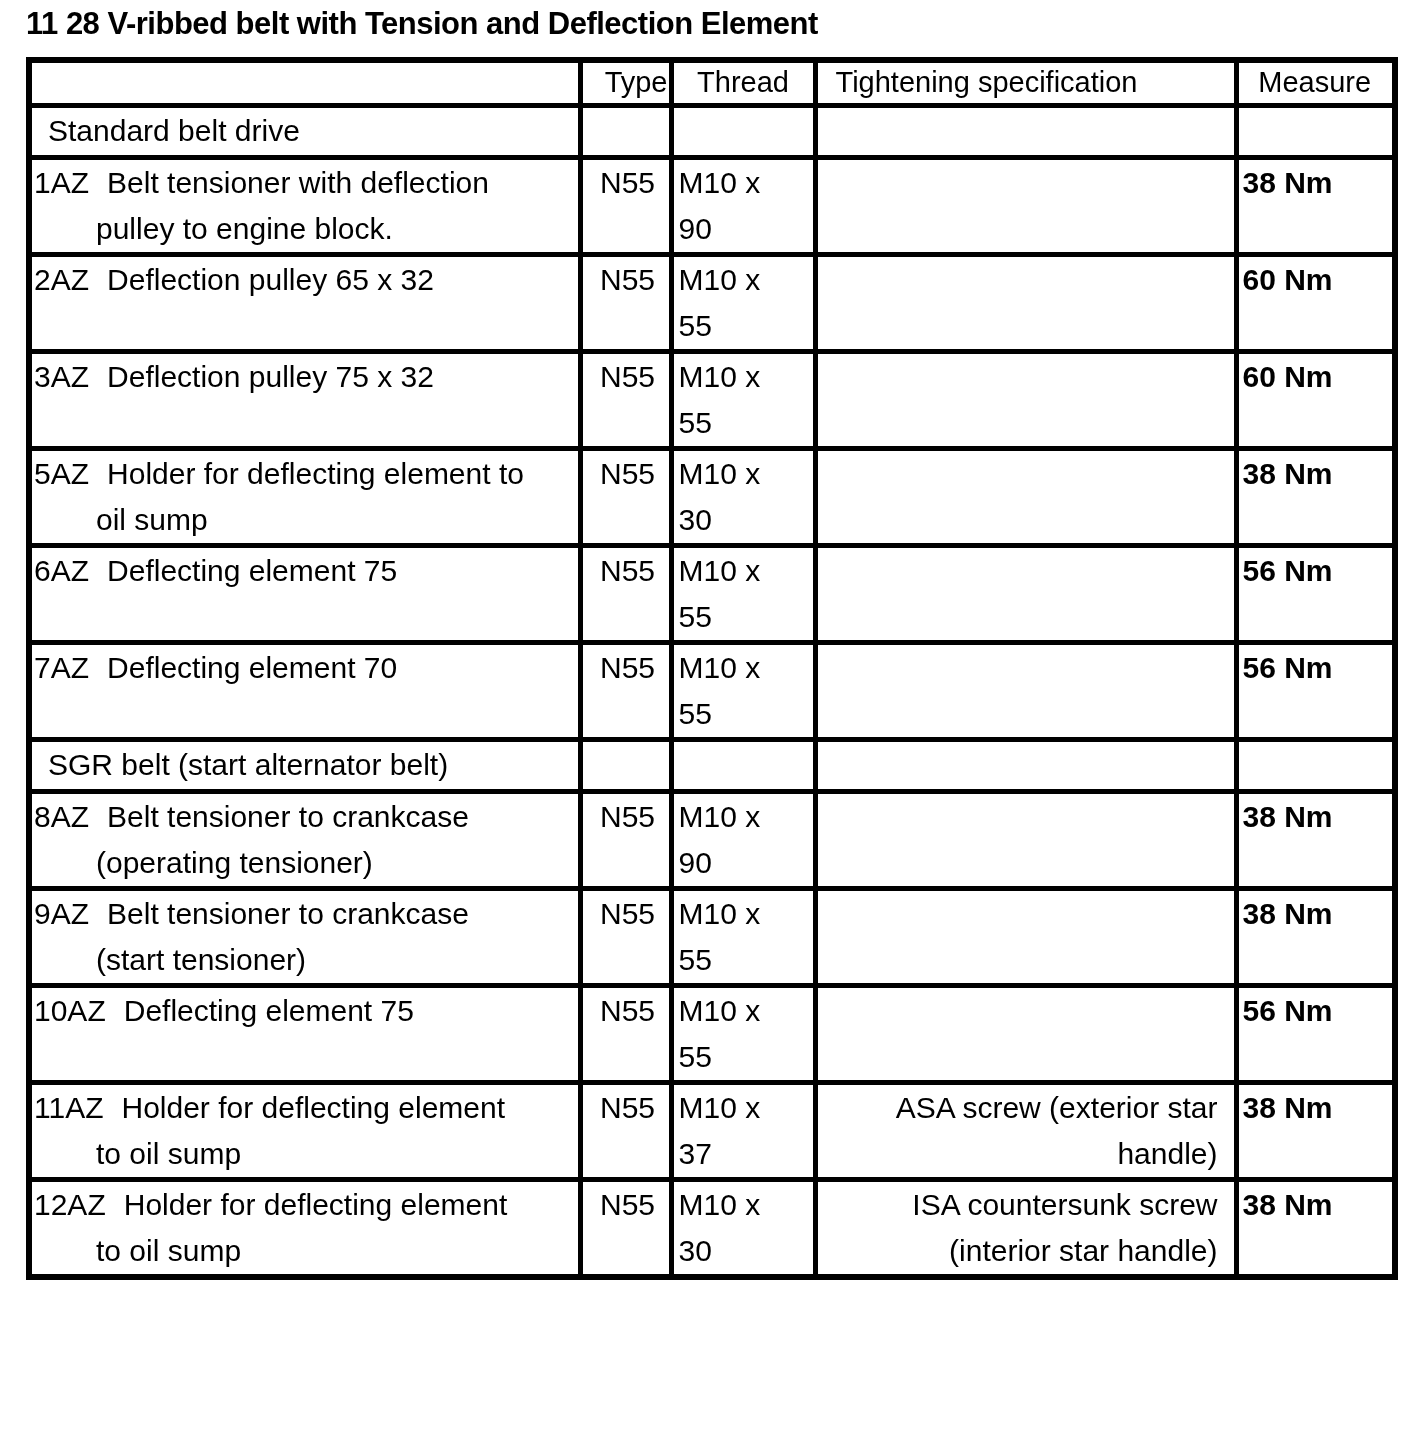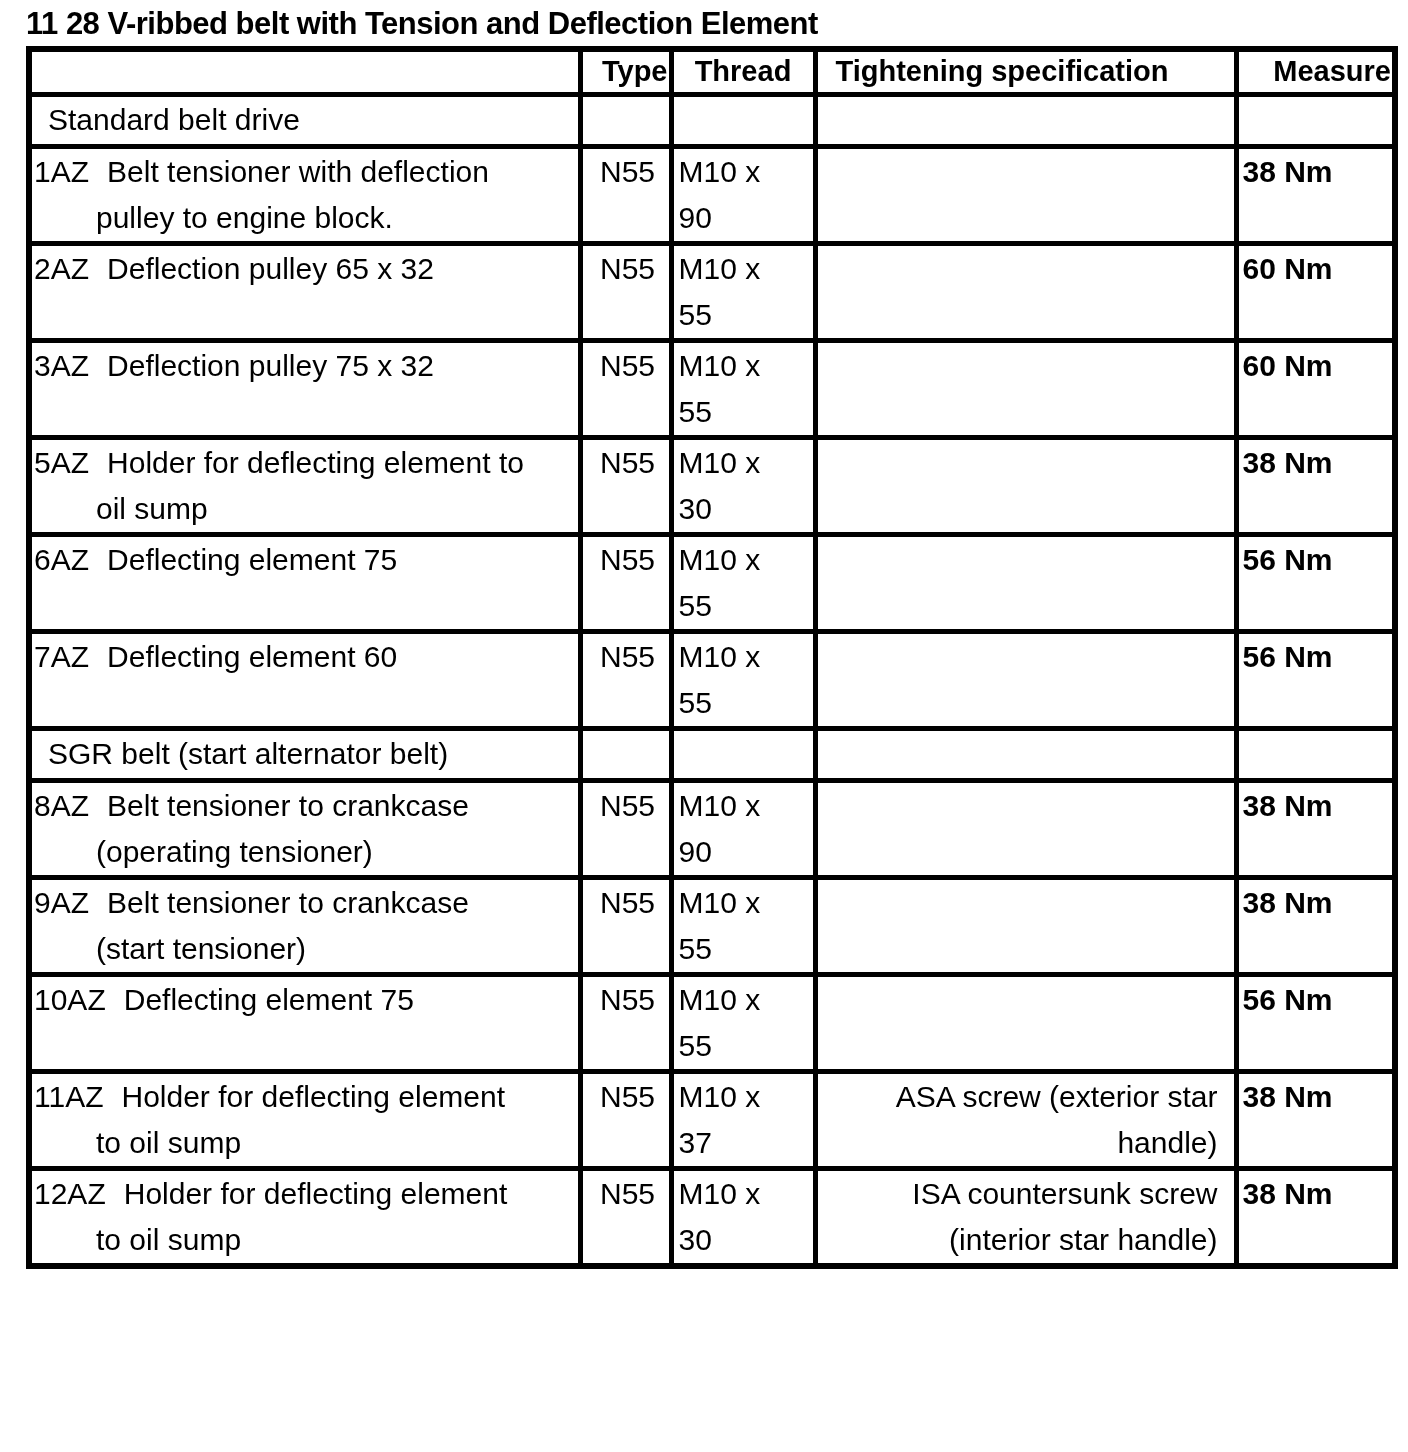--- a/index.html
+++ b/index.html
@@ -13,50 +13,50 @@
     height: 1452px;
     box-sizing: border-box;
     padding: 6px 0 0 26px;
     overflow: hidden;
     font-family: "Liberation Sans", sans-serif;
   }
   h1.title {
     font-size: 31px;
     font-weight: bold;
     letter-spacing: -0.5px;
-    margin: 0 0 4px 0;
+    margin: 0 0 15px 0;
     white-space: nowrap;
   }
   table.spec {
     border-collapse: collapse;
     table-layout: fixed;
     width: 1366px;
     border: 6px solid #000;
   }
   th, td {
     border: 5px solid #000;
     vertical-align: top;
     font-size: 30px;
     line-height: 46px;
     padding: 0;
     overflow: hidden;
   }
   thead tr { height: 45px; }
   thead th {
-    font-weight: bold;
+    font-weight: normal;
     font-size: 29px;
     vertical-align: middle;
     line-height: normal;
     white-space: nowrap;
   }
   th.h-item    { text-align: left; }
   th.h-type    { text-align: right; padding-right: 1px; }
   th.h-thread  { text-align: center; }
   th.h-tight   { text-align: left; padding-left: 18px; }
-  th.h-measure { text-align: right; padding-right: 1px; }
+  th.h-measure { padding-right: 1px; }
 
   tr.row-section { height: 52px; }
   tr.row-data    { height: 93px; }
 
   td.c-desc {
     padding: 0 46px 0 64px;
     text-indent: -62px;
   }
   td.c-desc .lbl {
     margin-right: 18px;
@@ -151,21 +151,21 @@
         <td class="c-type">N55</td>
         <td class="c-thread">
           <div class="tw">M10 x 55</div>
         </td>
         <td class="c-tight">
           <div class="gw"></div>
         </td>
         <td class="c-meas">56 Nm</td>
       </tr>
       <tr class="row-data">
-        <td class="c-desc"><span class="lbl">7AZ</span><span class="txt">Deflecting element 60</span></td>
+        <td class="c-desc"><span class="lbl">7AZ</span><span class="txt">Deflecting element 70</span></td>
         <td class="c-type">N55</td>
         <td class="c-thread">
           <div class="tw">M10 x 55</div>
         </td>
         <td class="c-tight">
           <div class="gw"></div>
         </td>
         <td class="c-meas">56 Nm</td>
       </tr>
       <tr class="row-section">

